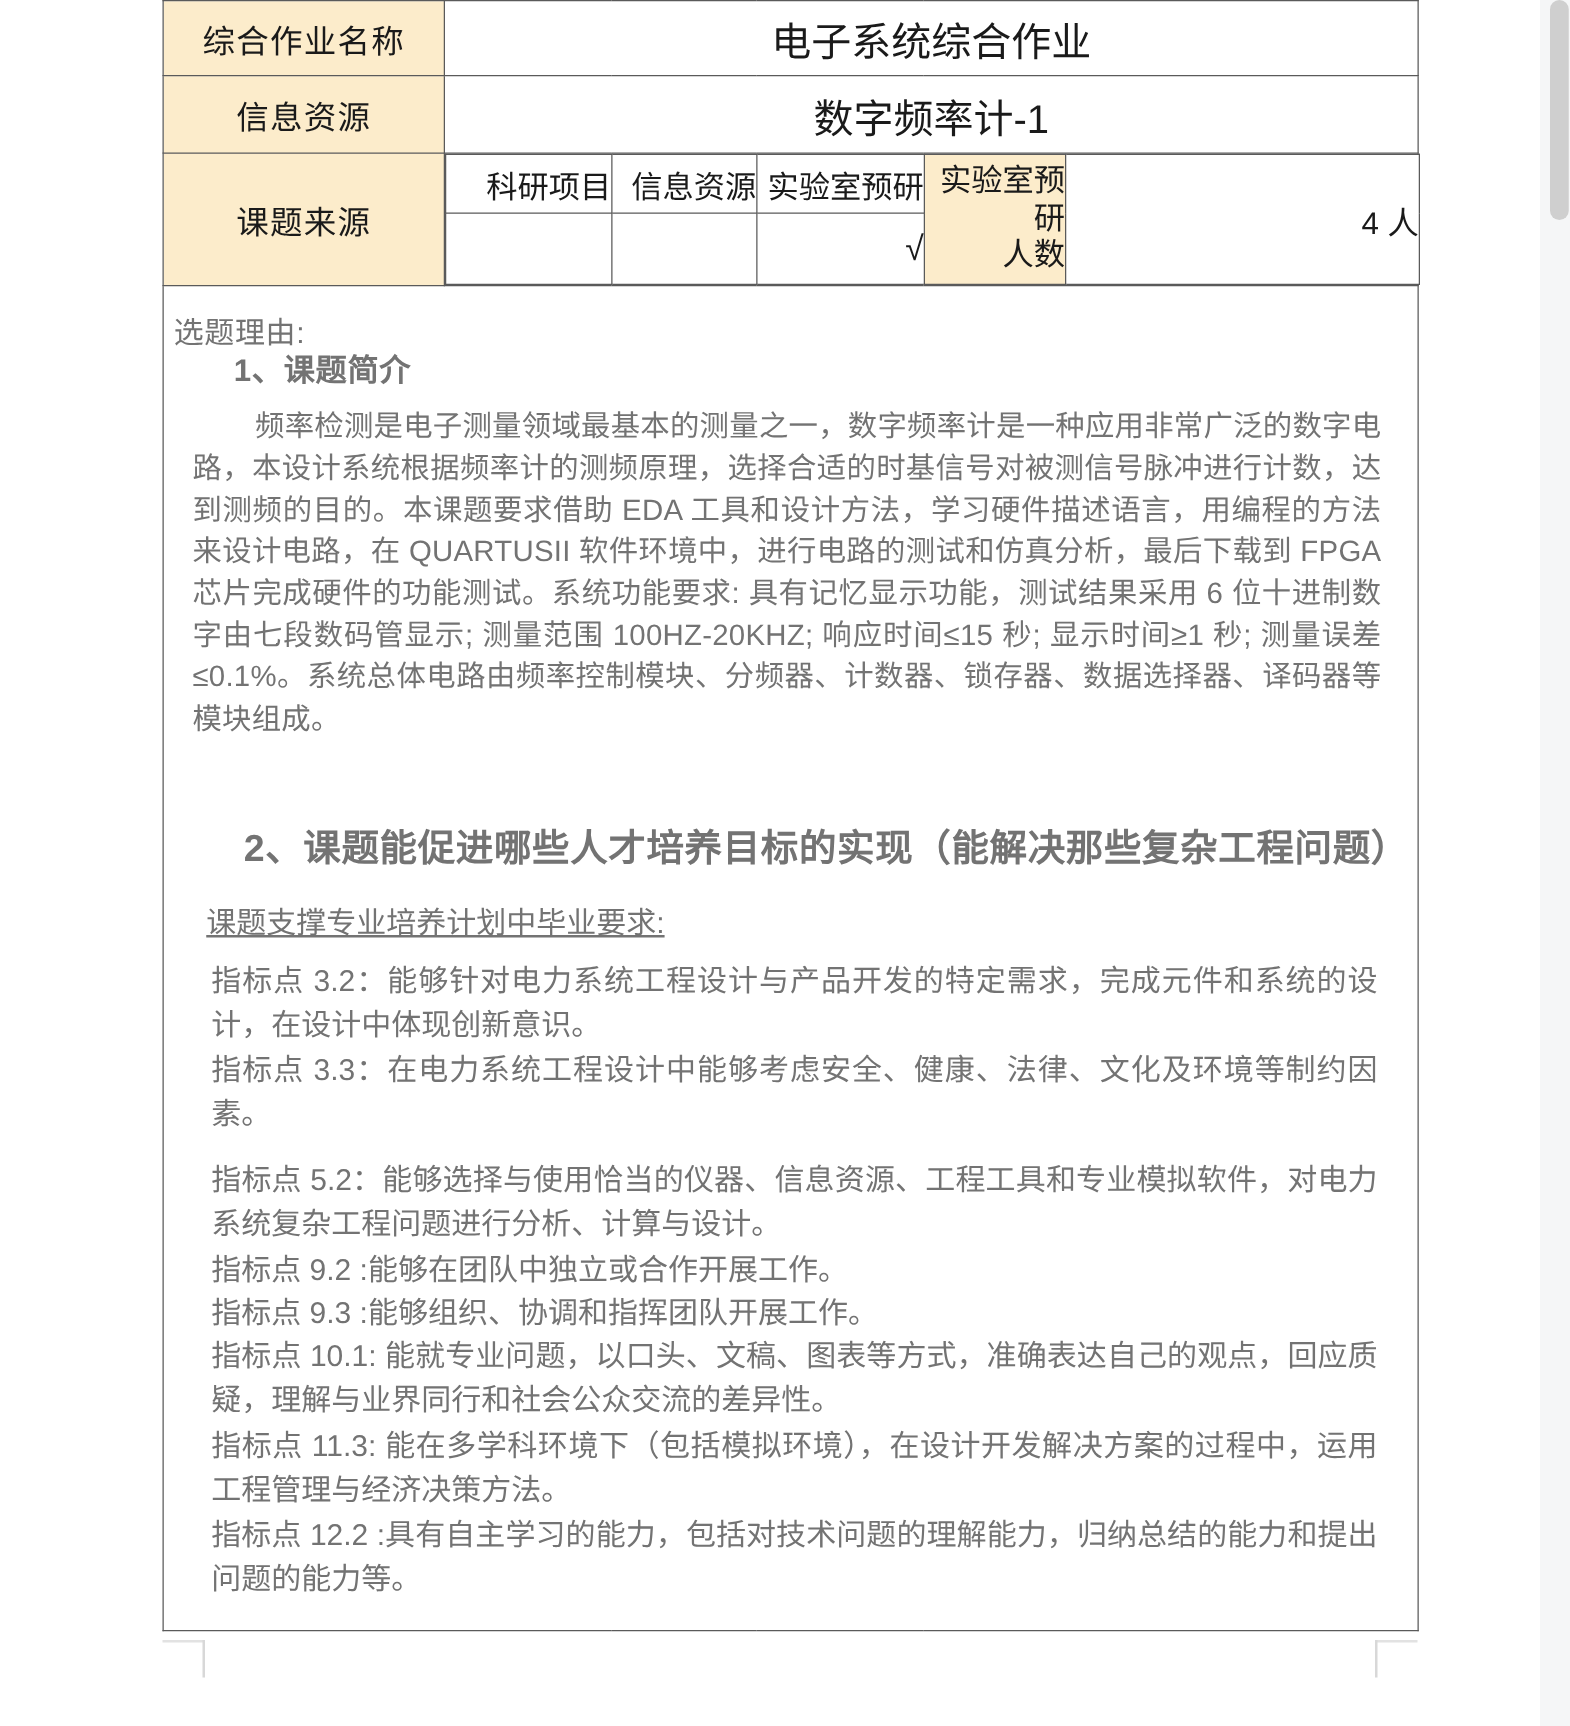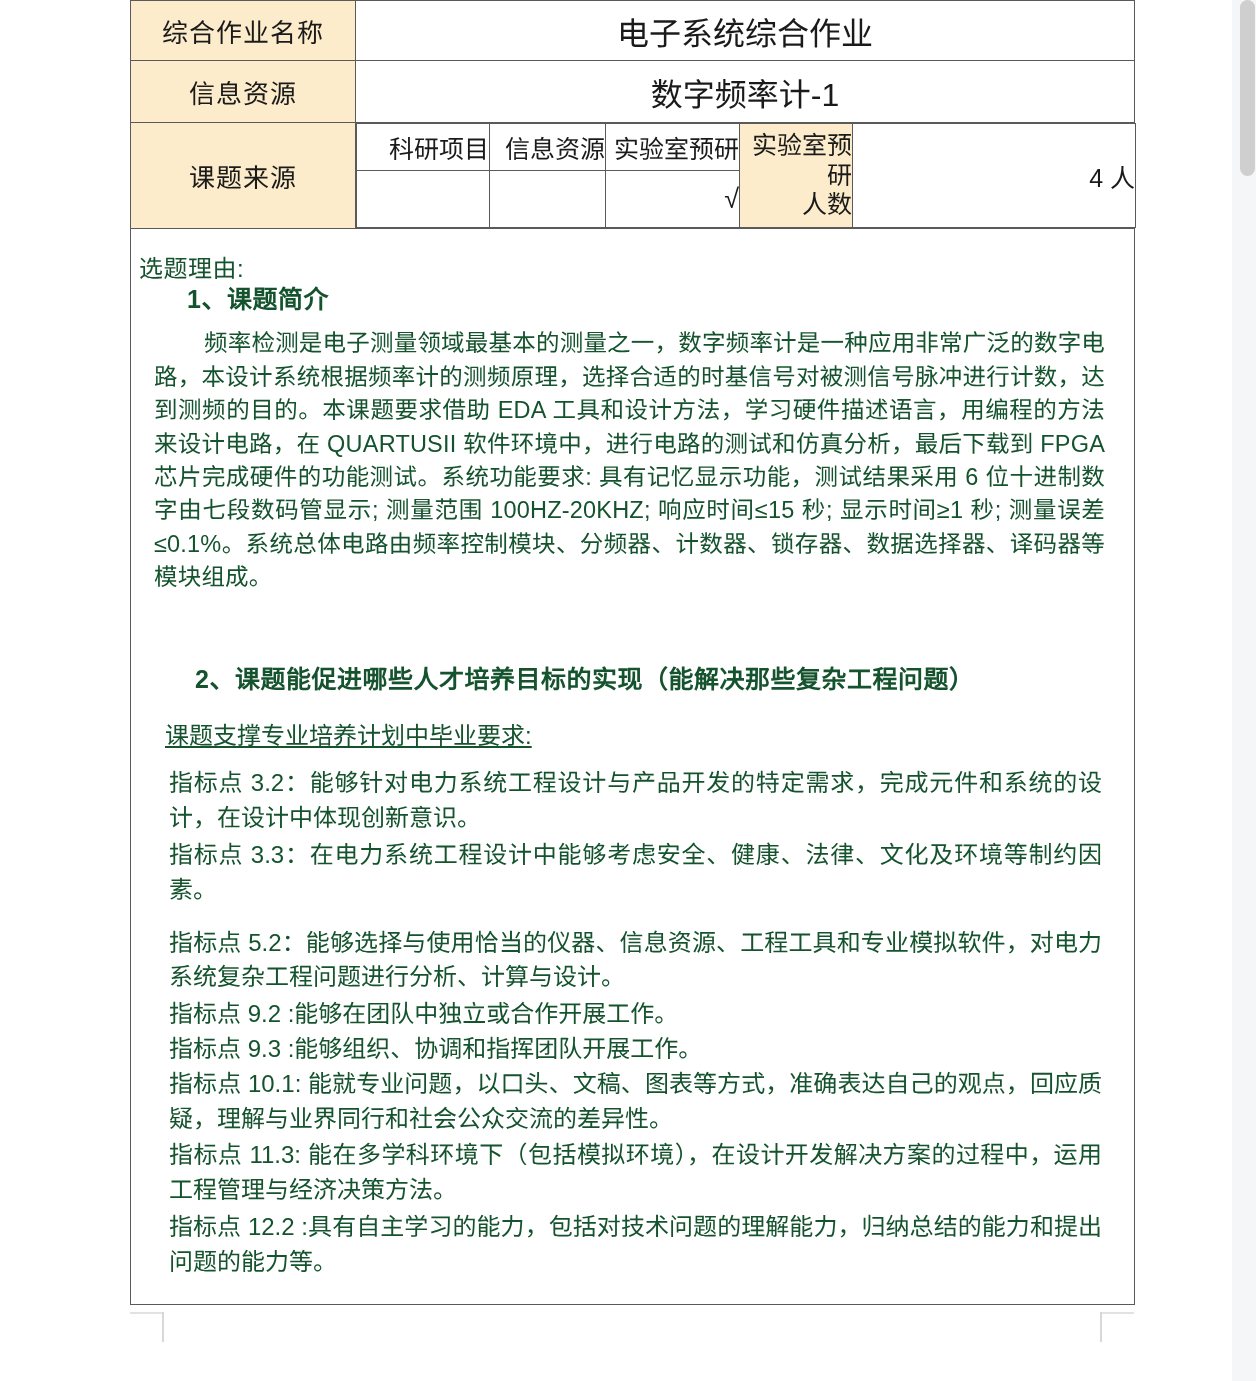--- a/index.html
+++ b/index.html
@@ -128,38 +128,38 @@
 
   
   .body-cell {
     height: 1075px;
     vertical-align: top;
     background: #ffffff;
   }
   .body-inner {
     padding: 6px 14px 0 8px;
     font-size: 23px;
-    color: #14532d;
+    color: #737373;
     line-height: 1.0;
   }
 
   .lead-line {
     font-size: 24px;
     margin: 0 0 6px 0;
     letter-spacing: 0.5px;
   }
   .sec-heading {
     font-size: 25px;
     font-weight: bold;
     margin: 0 0 8px 0;
     padding-left: 48px;
     letter-spacing: 0.5px;
   }
   .sec-heading-2 {
-    font-size: 25px;
+    font-size: 30px;
     font-weight: bold;
     margin: 0 0 10px 0;
     padding-left: 56px;
     letter-spacing: 0.5px;
   }
   .intro-para {
     font-size: 23.5px;
     line-height: 1.42;
     margin: 15px;
     text-align: justify;

